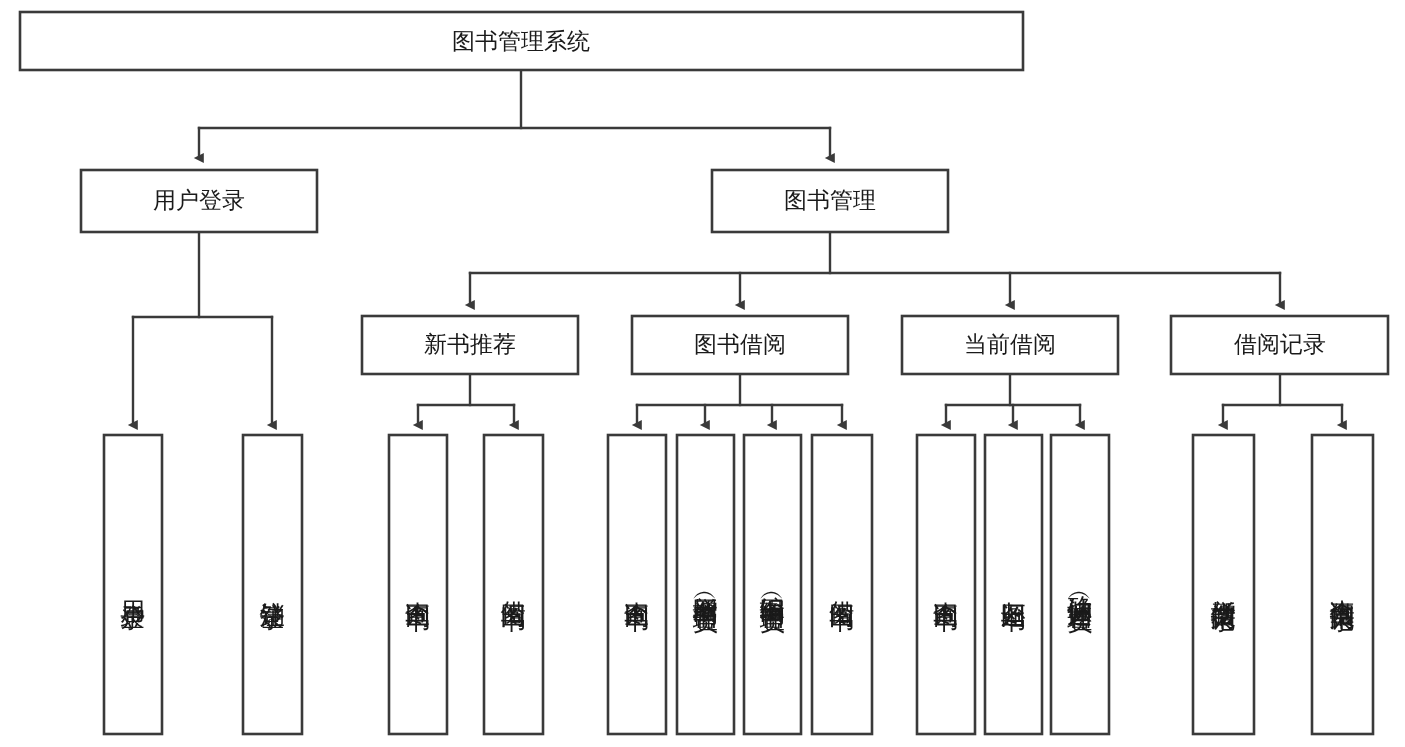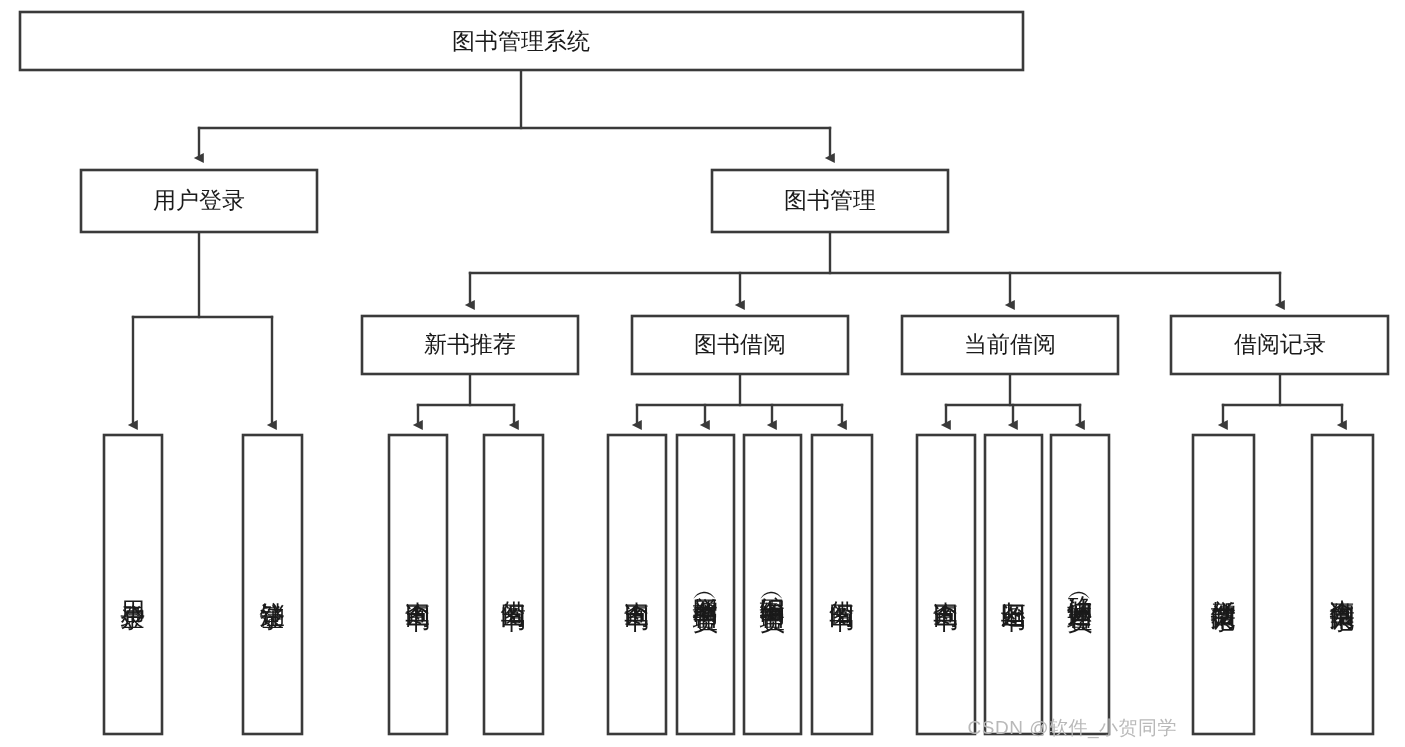--- a/index.html
+++ b/index.html
@@ -247,14 +247,13 @@
       </foreignObject>
     </g>
     <g>
       <rect class="node-rect" x="1312" y="435" width="61" height="299"></rect>
       <foreignObject class="vtext-fo" x="1312" y="435" width="61" height="299">
         <div xmlns="http://www.w3.org/1999/xhtml" class="vtext">查询借阅记录</div>
       </foreignObject>
     </g>
   </svg>
 
-  <div class="watermark">CSDN @软件_小贺同学</div>
 </div>
 
 </body></html>

